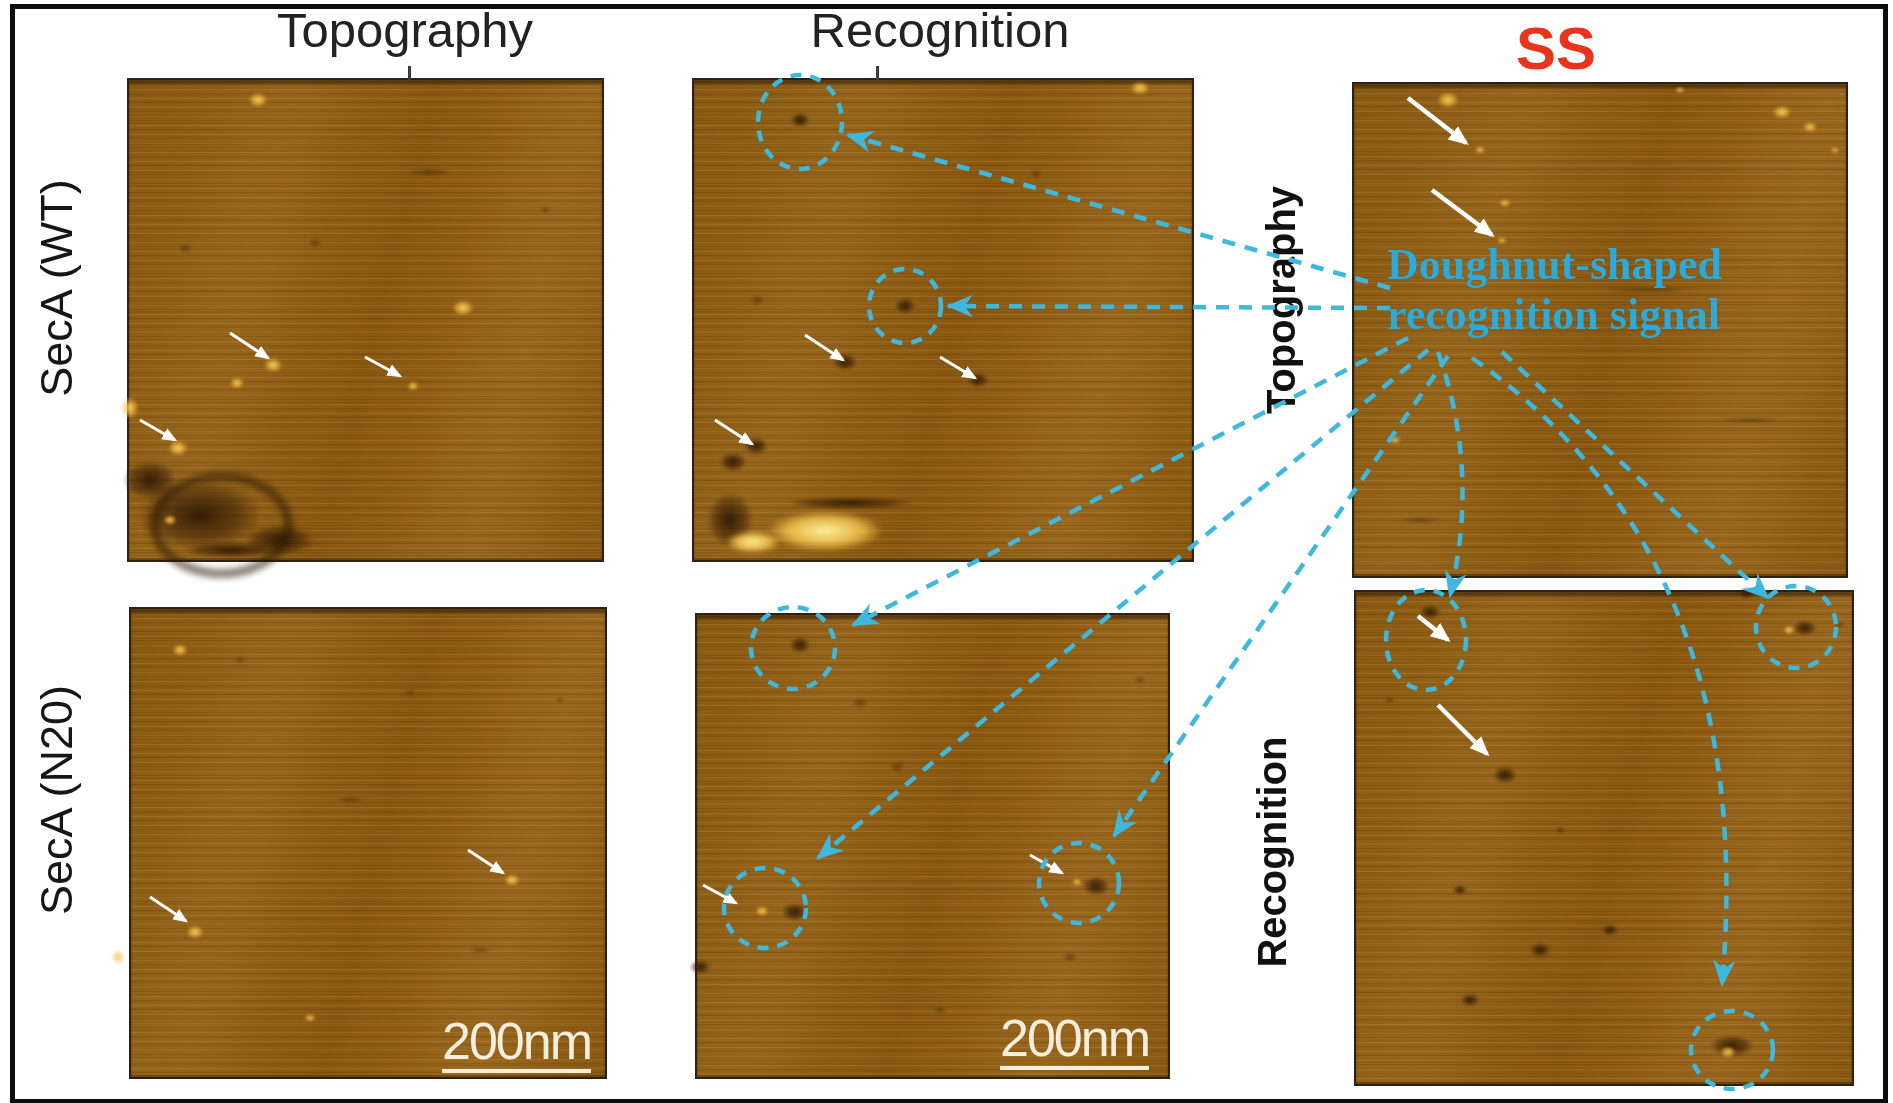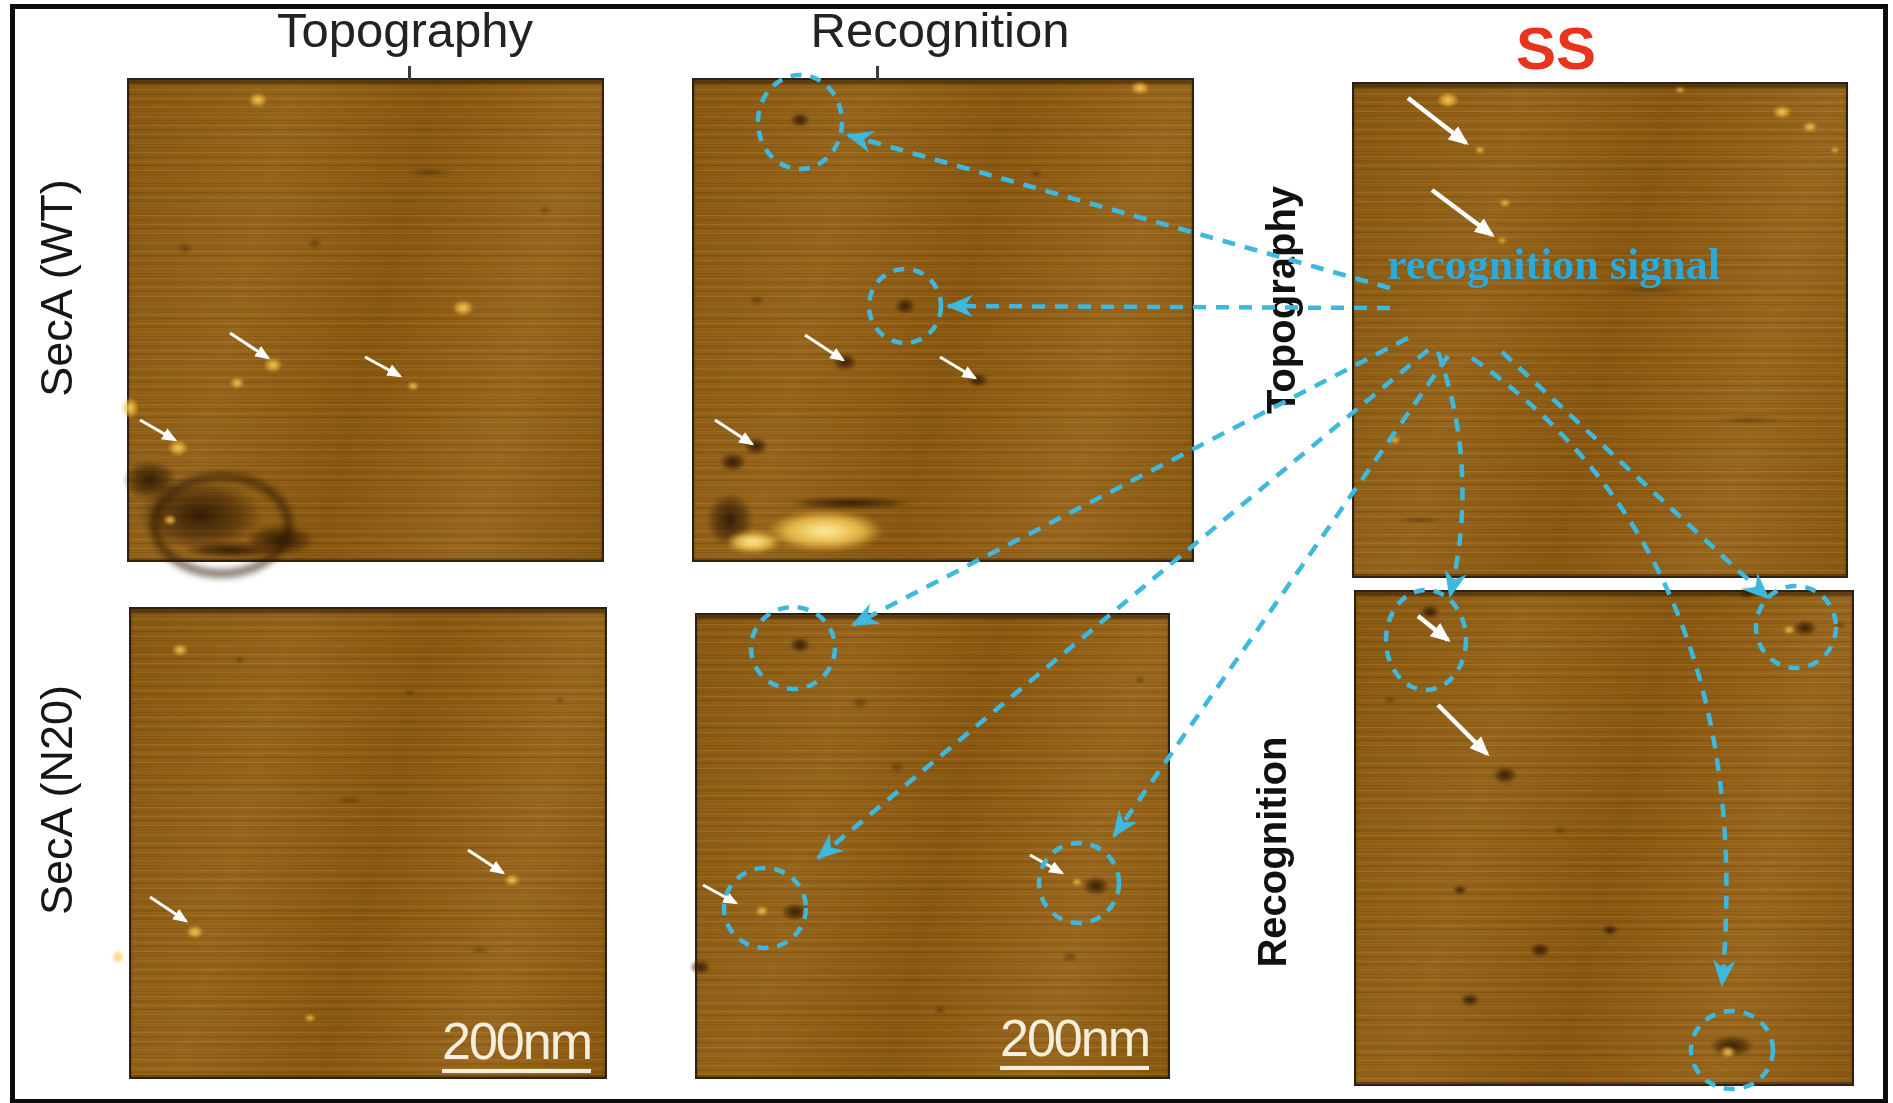--- a/index.html
+++ b/index.html
@@ -213,19 +213,20 @@
       <line x1="1408" y1="338" x2="853" y2="625" marker-end="url(#cy)"></line>
       <line x1="1428" y1="350" x2="818" y2="858" marker-end="url(#cy)"></line>
       <line x1="1448" y1="356" x2="1114" y2="836" marker-end="url(#cy)"></line>
       <path d="M1438,352 Q1480,470 1450,596" marker-end="url(#cy)"></path>
       <path d="M1472,358 Q1760,560 1722,985" marker-end="url(#cy)"></path>
       <line x1="1502" y1="352" x2="1768" y2="598" marker-end="url(#cy)"></line>
     </g>
   </svg>
 
   <div class="annot" style="left:1387px;top:240px;">
+    <span style="display:block;">Doughnut-shaped</span>
     <span style="display:block;">recognition signal</span>
   </div>
 
   <div class="scalebar" style="left:442px;top:1015px;">200nm</div>
   <div class="scalebar" style="left:1000px;top:1012px;">200nm</div>
 
 </div>
 
 </body></html>

